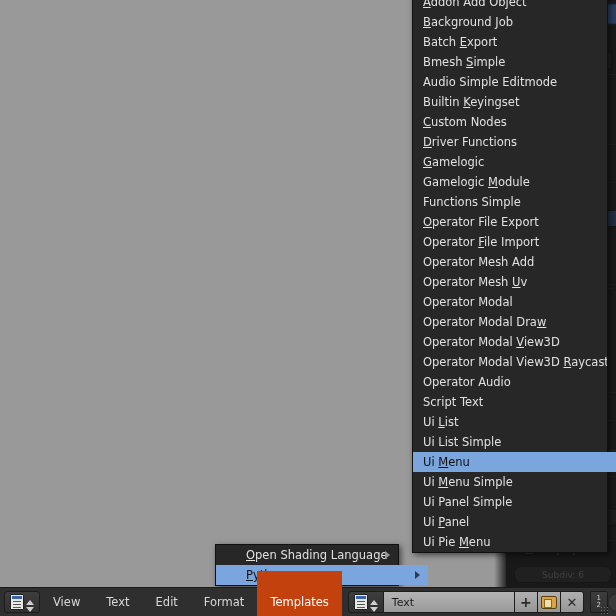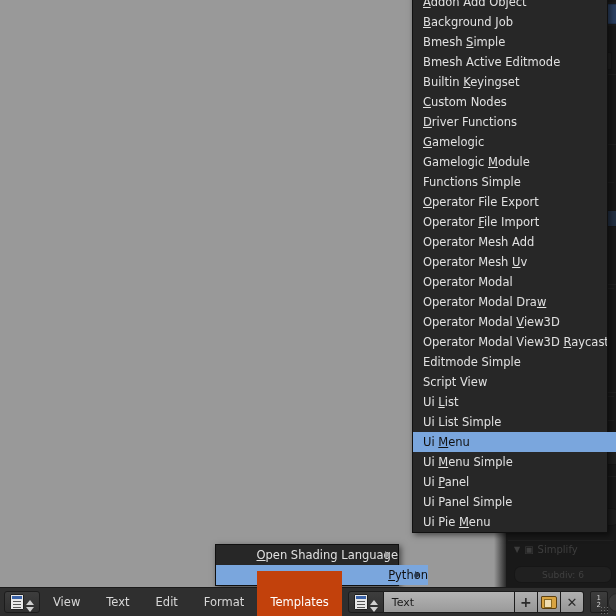--- a/index.html
+++ b/index.html
@@ -127,21 +127,20 @@
   .menu-item u { text-decoration: underline; text-underline-offset: 1px; }
 
   
   .submenu {
     position: absolute;
     left: 215px; top: 544px;
     width: 182px;
     background: #272727;
     border: 1px solid #101010;
     box-shadow: 2px 2px 6px rgba(0,0,0,0.55);
-    text-align: right;
   }
   .submenu .menu-item {
     padding-left: 30px;
     height: 20px; line-height: 20px;
   }
   .submenu .menu-item.sel {
     background: #7aa6dd; color: #101010; width: 182px;
   }
   .arrow-r {
     position: absolute; right: 8px; top: 50%;
@@ -385,44 +384,45 @@
   </div>
   <div class="dim-overlay"></div>
 
   <div class="editor-body">
     <div class="fade-r"></div>
   </div>
 
   <div class="menu" id="python-menu">
       <div class="menu-item"><u>A</u>ddon Add Object</div>
       <div class="menu-item"><u>B</u>ackground Job</div>
+      <div class="menu-item">Batch <u>E</u>xport</div>
       <div class="menu-item">Bmesh <u>S</u>imple</div>
-      <div class="menu-item">Bmesh Active Editmode</div>
+      <div class="menu-item">Audio Simple Editmode</div>
       <div class="menu-item">Builtin <u>K</u>eyingset</div>
       <div class="menu-item"><u>C</u>ustom Nodes</div>
       <div class="menu-item"><u>D</u>river Functions</div>
       <div class="menu-item"><u>G</u>amelogic</div>
       <div class="menu-item">Gamelogic <u>M</u>odule</div>
       <div class="menu-item">Functions Simple</div>
       <div class="menu-item"><u>O</u>perator File Export</div>
       <div class="menu-item">Operator <u>F</u>ile Import</div>
       <div class="menu-item">Operator Mesh Add</div>
       <div class="menu-item">Operator Mesh <u>U</u>v</div>
       <div class="menu-item">Operator Modal</div>
       <div class="menu-item">Operator Modal Dra<u>w</u></div>
       <div class="menu-item">Operator Modal <u>V</u>iew3D</div>
       <div class="menu-item">Operator Modal View3D <u>R</u>aycast</div>
-      <div class="menu-item">Editmode Simple</div>
-      <div class="menu-item">Script View</div>
+      <div class="menu-item">Operator Audio</div>
+      <div class="menu-item">Script Text</div>
       <div class="menu-item">Ui <u>L</u>ist</div>
       <div class="menu-item">Ui List Simple</div>
       <div class="menu-item sel">Ui <u>M</u>enu</div>
       <div class="menu-item">Ui <u>M</u>enu Simple</div>
+      <div class="menu-item">Ui Panel Simple</div>
       <div class="menu-item">Ui <u>P</u>anel</div>
-      <div class="menu-item">Ui Panel Simple</div>
       <div class="menu-item">Ui Pie <u>M</u>enu</div>
     </div>
 
   <div class="submenu" id="templates-submenu">
       <div class="menu-item"><u>O</u>pen Shading Language<span class="arrow-r"></span></div>
       <div class="menu-item sel"><u>P</u>ython<span class="arrow-r"></span></div>
     </div>
 
   <div class="hdr-dark"></div>
   <div class="header-bar">

